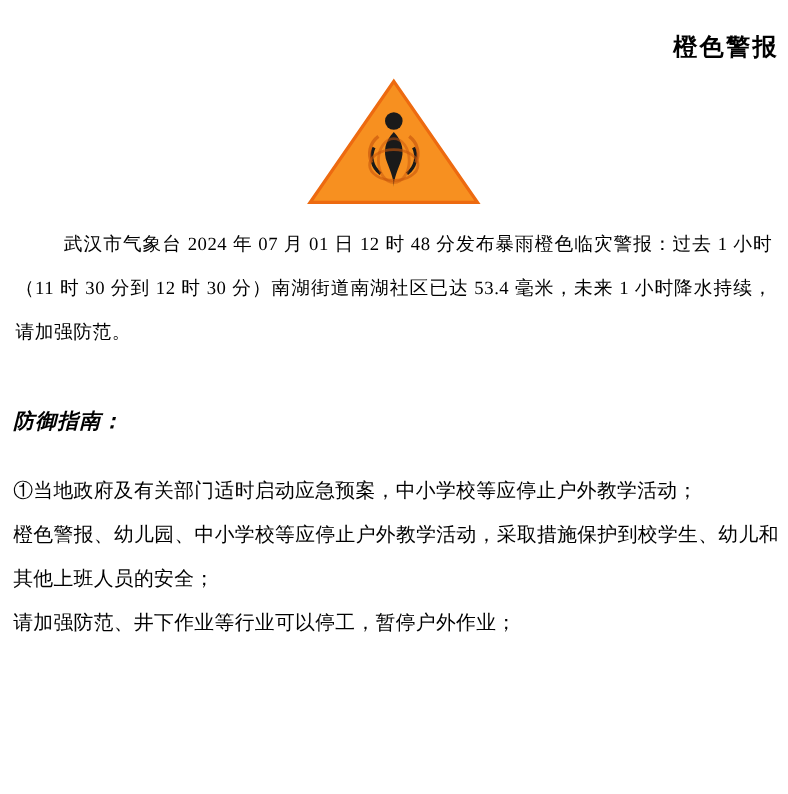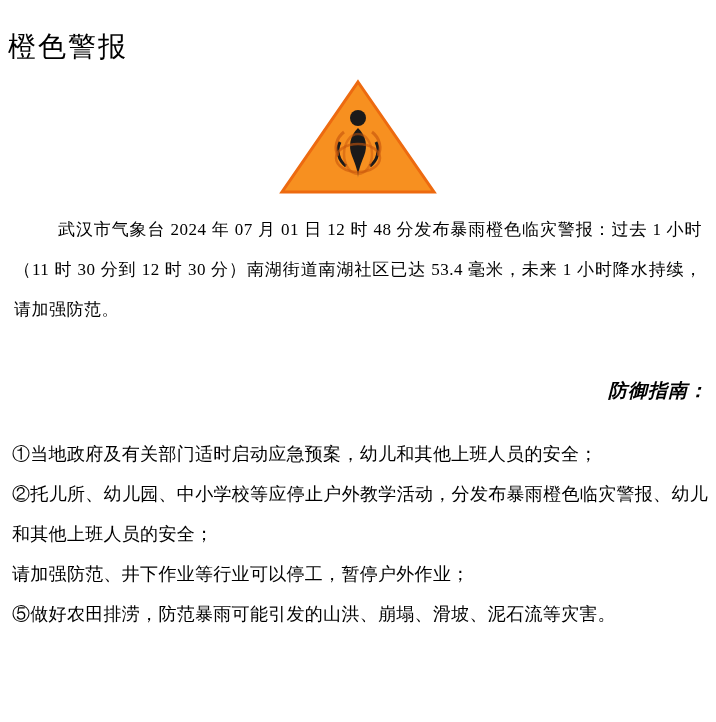--- a/index.html
+++ b/index.html
@@ -15,23 +15,23 @@
     overflow: hidden;
   }
   .page {
     position: relative;
     width: 716px;
     height: 722px;
     box-sizing: border-box;
     padding: 0 8px;
   }
   .title {
-    text-align: left;
-    font-size: 28px;
-    font-weight: normal;
+    text-align: right;
+    font-size: 22px;
+    font-weight: bold;
     letter-spacing: 2px;
     margin-top: 28px;
     margin-bottom: 10px;
   }
   .icon-wrap {
     display: flex;
     justify-content: center;
     align-items: center;
     margin-top: 8px;
     margin-bottom: 14px;
@@ -48,21 +48,20 @@
     text-indent: 44px;
     letter-spacing: 0.5px;
   }
   .guide-heading {
     font-size: 19px;
     font-weight: bold;
     font-style: italic;
     margin-top: 48px;
     margin-left: 4px;
     letter-spacing: 1px;
-    text-align: right;
   }
   .guide-list {
     margin: 0;
     padding: 0;
     list-style: none;
     margin-top: 30px;
   }
   .guide-item {
     font-size: 18px;
     line-height: 40px;
@@ -91,19 +90,18 @@
       <ellipse cx="80" cy="82" rx="22" ry="14" stroke="#C8560C" stroke-width="2.5" fill="none" opacity="0.6"></ellipse>
       <ellipse cx="80" cy="78" rx="14" ry="20" stroke="#C8560C" stroke-width="2.5" fill="none" opacity="0.5"></ellipse>
     </svg>
   </div>
 
   <p class="body-text">武汉市气象台 2024 年 07 月 01 日 12 时 48 分发布暴雨橙色临灾警报：过去 1 小时（11 时 30 分到 12 时 30 分）南湖街道南湖社区已达 53.4 毫米，未来 1 小时降水持续，请加强防范。</p>
 
   <div class="guide-heading">防御指南：</div>
 
   <ul class="guide-list">
-    <li class="guide-item">①当地政府及有关部门适时启动应急预案，幼儿和其他上班人员的安全；</li>
-    <li class="guide-item">②托儿所、幼儿园、中小学校等应停止户外教学活动，分发布暴雨橙色临灾警报、幼儿和其他上班人员的安全；</li>
+    <li class="guide-item">①当地政府及有关部门适时启动应急预案，中小学校等应停止户外教学活动；</li>
+    <li class="guide-item">橙色警报、幼儿园、中小学校等应停止户外教学活动，采取措施保护到校学生、幼儿和其他上班人员的安全；</li>
     <li class="guide-item">请加强防范、井下作业等行业可以停工，暂停户外作业；</li>
-    <li class="guide-item">⑤做好农田排涝，防范暴雨可能引发的山洪、崩塌、滑坡、泥石流等灾害。</li>
   </ul>
 
 </div>
 
 </body></html>

